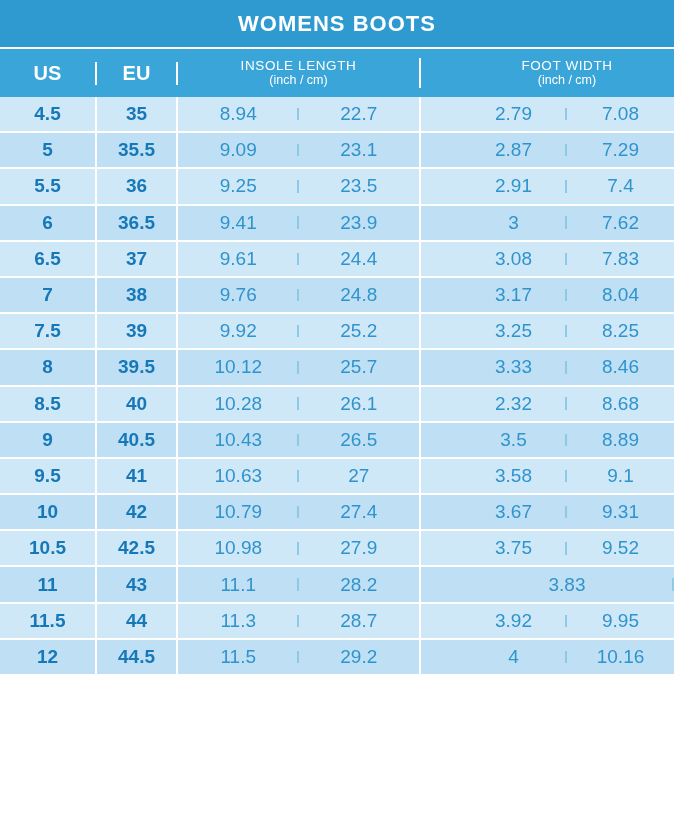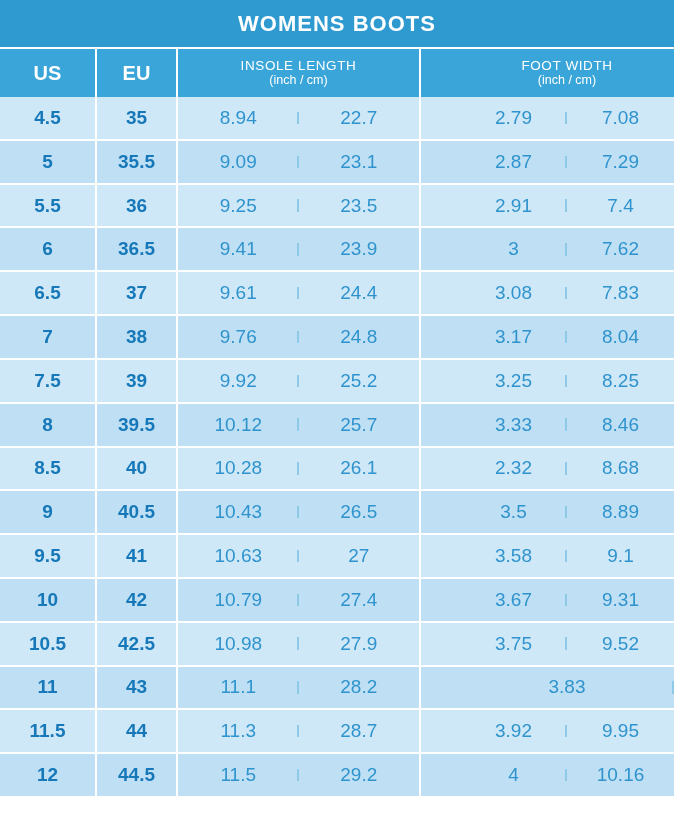--- a/index.html
+++ b/index.html
@@ -8,21 +8,21 @@
   }
   body {
     width: 674px;
     height: 827px;
     background: #ffffff;
     font-family: "Liberation Sans", sans-serif;
     overflow: hidden;
   }
   .chart {
     width: 674px;
-    height: 796px;
+    height: 674px;
     display: flex;
     flex-direction: column;
     box-sizing: border-box;
     background: #ffffff;
   }
   
   .title-bar {
     background: #2e9ad0;
     color: #ffffff;
     text-align: center;
@@ -32,20 +32,21 @@
     height: 47px;
     line-height: 47px;
     flex: 0 0 47px;
     border-bottom: 2px solid #ffffff;
   }
   
   .header-row {
     display: flex;
     flex: 0 0 48px;
     background: #3aa5d8;
+    align-items: center;
   }
   .header-cell {
     color: #ffffff;
     display: flex;
     flex-direction: column;
     align-items: center;
     justify-content: center;
     text-align: center;
     border-right: 2px solid #ffffff;
     box-sizing: border-box;

